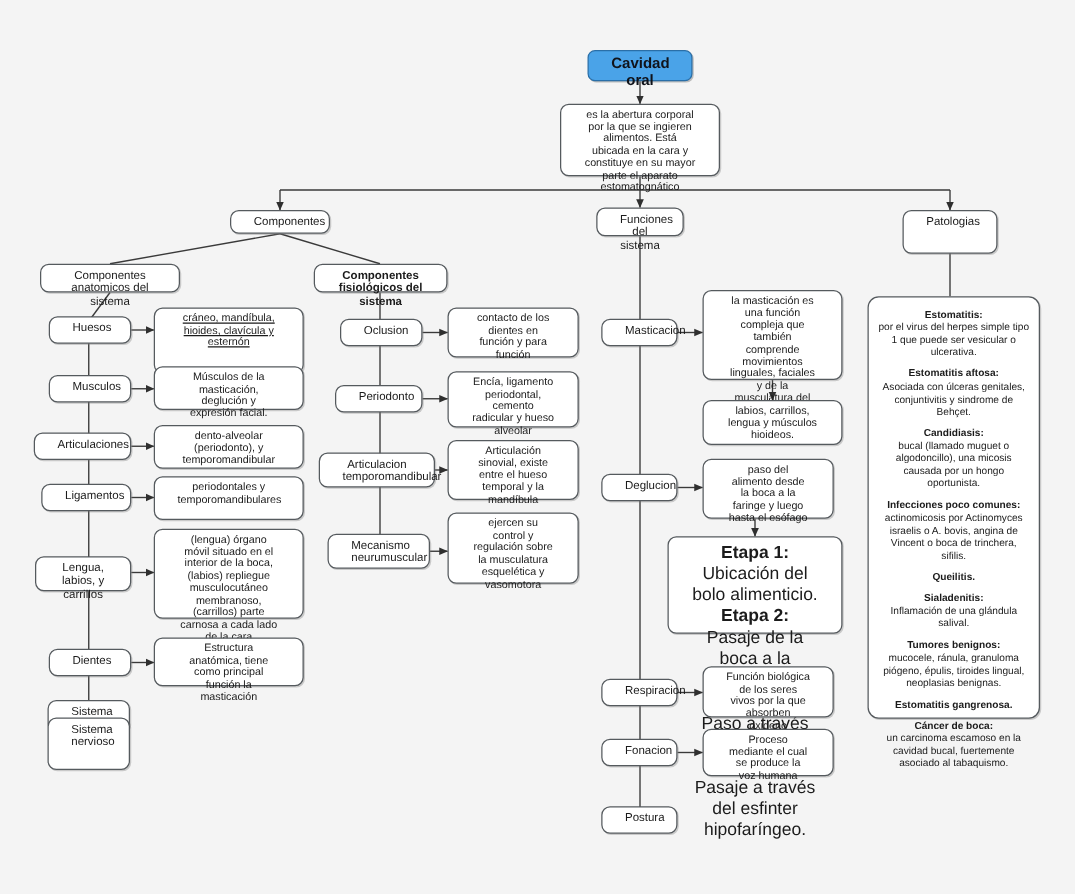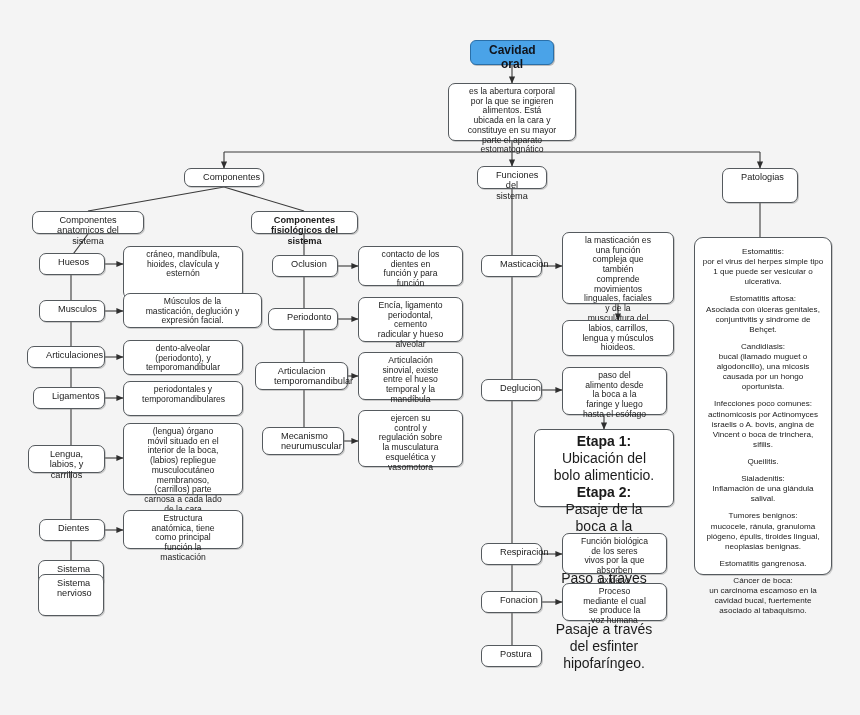--- a/index.html
+++ b/index.html
@@ -40,21 +40,21 @@
   .n-small{font-size:9.2px;}
   .n-body{font-size:8.6px;}
   .n-patol{
     font-size:8.1px;
     text-align:center;
     align-items:flex-start;
     padding:9px 7px;
     line-height:1.25;
     border-radius:9px;
   }
-  .n-patol b{font-weight:normal;}
+  .n-patol b{font-weight:bold;}
   .n-patol p{margin:0 0 7px 0;}
   .n-patol p:last-child{margin-bottom:0;}
   .n-etapa{font-size:14px;line-height:1.22;}
   .n-etapa b{font-weight:bold;}
 </style>
 </head>
 <body>
 
 <div id="canvas">
 
@@ -131,28 +131,28 @@
     <span>Componentes anatomicos del sistema</span>
   </div>
 
   <div class="node n-small" style="left:251px;top:211px;width:107px;height:23px;font-weight:bold;">
     <span>Componentes fisiológicos del sistema</span>
   </div>
 
   <div class="node n-small" style="left:39px;top:253px;width:66px;height:22px;">
     <span>Huesos</span>
   </div>
-  <div class="node n-body" style="left:123px;top:246px;width:120px;height:53px;">
+  <div class="node n-body" style="left:123px;top:246px;width:120px;height:53px;text-decoration:underline;">
     <span>cráneo, mandíbula, hioides, clavícula y esternón</span>
   </div>
 
   <div class="node n-small" style="left:39px;top:300px;width:66px;height:22px;">
     <span>Musculos</span>
   </div>
-  <div class="node n-body" style="left:123px;top:293px;width:139px;height:35px;">
+  <div class="node n-body" style="left:123px;top:293px;width:120px;height:35px;">
     <span>Músculos de la masticación, deglución y expresión facial.</span>
   </div>
 
   <div class="node n-small" style="left:27px;top:346px;width:78px;height:22px;">
     <span>Articulaciones</span>
   </div>
   <div class="node n-body" style="left:123px;top:340px;width:120px;height:35px;">
     <span>dento-alveolar (periodonto), y temporomandibular</span>
   </div>
 

